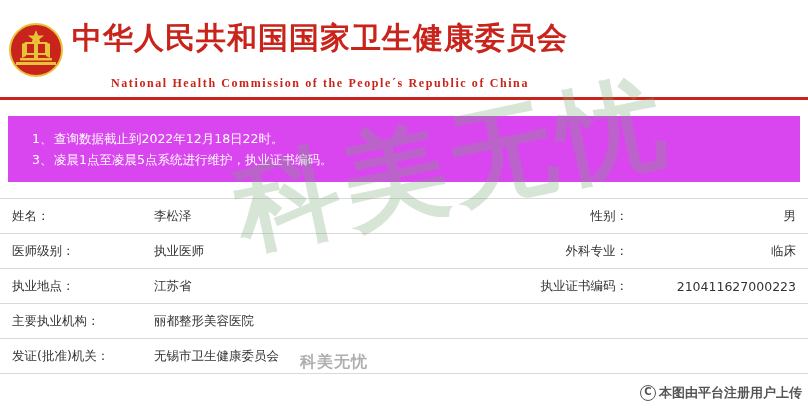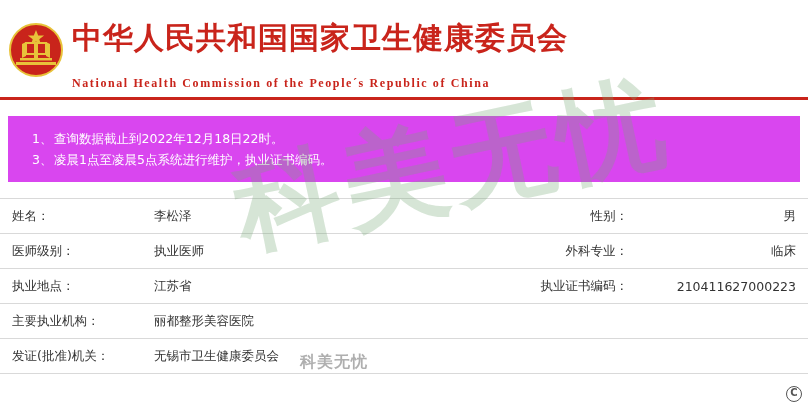--- a/index.html
+++ b/index.html
@@ -20,20 +20,21 @@
     height: 408px;
     overflow: hidden;
   }
 
   
   .header {
     position: relative;
     height: 100px;
     padding: 10px 0 0 0;
     box-sizing: border-box;
+    text-align: center;
   }
   .emblem {
     position: absolute;
     left: 8px;
     top: 22px;
     width: 56px;
     height: 56px;
   }
   .header-text {
     position: absolute;
@@ -238,15 +239,16 @@
         <td class="lbl">发证(批准)机关：</td>
         <td class="val-wide" colspan="3">无锡市卫生健康委员会</td>
       </tr>
     </tbody>
   </table>
 
   <div class="wm-main">科美无忧</div>
   <div class="wm-sub">科美无忧</div>
   <div class="wm-corner">
     <span class="copy-mark">C</span>
+    <span>本图由平台注册用户上传</span>
   </div>
 
 </div>
 
 </body></html>

